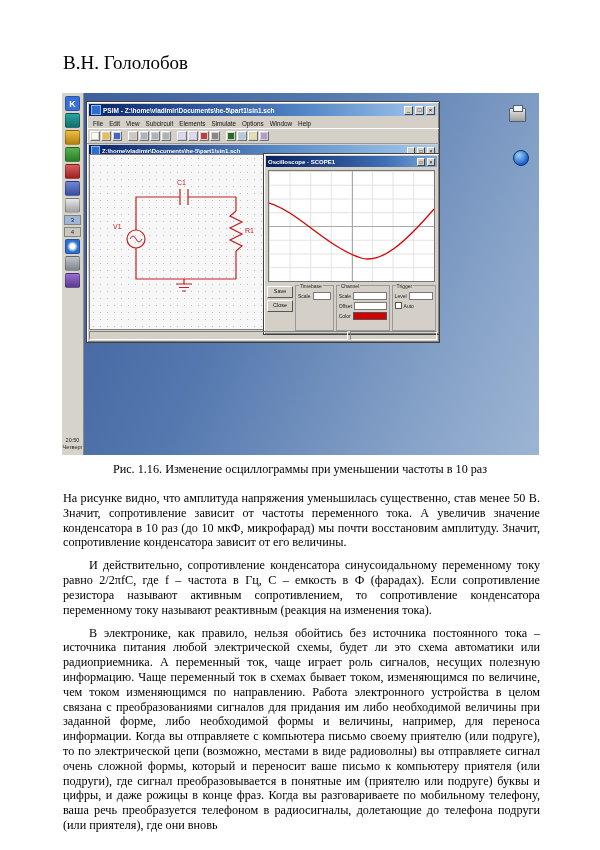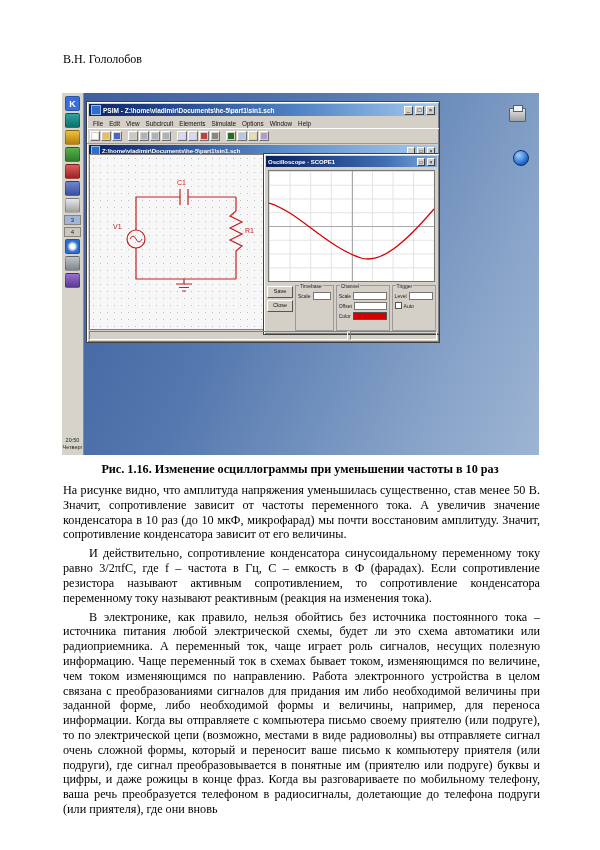--- a/index.html
+++ b/index.html
@@ -1,19 +1,19 @@
 <!DOCTYPE html>
 <html><head>
 <meta charset="utf-8">
 <style>
   html,body{margin:0;padding:0;background:#ffffff;}
   .page{position:relative;width:600px;height:850px;background:#ffffff;font-family:"Liberation Serif",serif;color:#000;overflow:hidden;}
 
   
-  .hdr{position:absolute;left:63px;right:61px;top:52px;display:grid;grid-template-columns:1fr auto 1fr;font-size:12px;}
+  .hdr{position:absolute;left:63px;right:61px;top:52px;display:grid;grid-template-columns:1fr auto 1fr;font-size:19px;}
   .hdr .author{text-align:left}
   .hdr .title{text-align:center}
   .hdr .pnum{text-align:right}
 
   
   .shot{position:absolute;left:62px;top:93px;width:477px;height:362px;overflow:hidden;
         background:linear-gradient(115deg,#3d5c9c 0%,#5377ae 40%,#87a3c8 80%,#9db5d4 100%);
         font-family:"Liberation Sans",sans-serif;}
 
   
@@ -88,23 +88,23 @@
   .grp{border:1px solid #9a9a9a;position:relative;padding:6px 2px 2px;margin-top:2px;box-sizing:border-box;}
   .grp.g1{flex:0.85;} .grp.g2{flex:1.25;} .grp.g3{flex:1;}
   .cap{position:absolute;top:-3px;left:3px;background:#d4d0c8;font-size:5px;line-height:6px;padding:0 1px;color:#222;}
   .crow{display:flex;align-items:center;gap:2px;margin-bottom:2px;font-size:5px;color:#222;}
   .crow .lbl{flex:none;}
   .inp{flex:1;height:6px;background:#fff;border:1px solid #777;}
   .swatch{flex:1;height:6px;background:#d40000;border:1px solid #555;}
   .chk{width:5px;height:5px;background:#fff;border:1px solid #555;flex:none;}
 
   
-  .caption{position:absolute;left:0;right:0;top:462px;text-align:center;font-size:12.2px;font-weight:bold;}
+  .caption{position:absolute;left:0;right:0;top:462px;text-align:center;font-size:12.2px;}
   .bodytext{position:absolute;left:63px;right:60px;top:483px;font-size:12.2px;line-height:1.215;text-align:justify;}
-  .bodytext p{margin:0 0 4px 0;}
+  .bodytext p{margin:8px 0 4px 0;}
   .bodytext p.indent{text-indent:26px;}
 </style>
 </head>
 <body>
 
 <div class="page">
 
   <div class="hdr">
     <span class="author">В.Н. Гололобов</span>
   </div>
@@ -264,17 +264,17 @@
         <span class="seg a"></span>
         <span class="seg b"></span>
       </div>
     </div>
   </div>
 
   <div class="caption">Рис. 1.16. Изменение осциллограммы при уменьшении частоты в 10 раз</div>
 
   <div class="bodytext">
     <p>На рисунке видно, что амплитуда напряжения уменьшилась существенно, став менее 50 В. Значит, сопротивление зависит от частоты переменного тока. А увеличив значение конденсатора в 10 раз (до 10 мкФ, микрофарад) мы почти восстановим амплитуду. Значит, сопротивление конденсатора зависит от его величины.</p>
-    <p class="indent">И действительно, сопротивление конденсатора синусоидальному переменному току равно 3/2πfC, где f – частота в Гц, C – емкость в Ф (фарадах). Если сопротивление резистора называют активным сопротивлением, то сопротивление конденсатора переменному току называют реактивным (реакция на изменения тока).</p>
+    <p class="indent">И действительно, сопротивление конденсатора синусоидальному переменному току равно 2/2πfC, где f – частота в Гц, C – емкость в Ф (фарадах). Если сопротивление резистора называют активным сопротивлением, то сопротивление конденсатора переменному току называют реактивным (реакция на изменения тока).</p>
     <p class="indent">В электронике, как правило, нельзя обойтись без источника постоянного тока – источника питания любой электрической схемы, будет ли это схема автоматики или радиоприемника. А переменный ток, чаще играет роль сигналов, несущих полезную информацию. Чаще переменный ток в схемах бывает током, изменяющимся по величине, чем током изменяющимся по направлению. Работа электронного устройства в целом связана с преобразованиями сигналов для придания им либо необходимой величины при заданной форме, либо необходимой формы и величины, например, для переноса информации. Когда вы отправляете с компьютера письмо своему приятелю (или подруге), то по электрической цепи (возможно, местами в виде радиоволны) вы отправляете сигнал очень сложной формы, который и переносит ваше письмо к компьютеру приятеля (или подруги), где сигнал преобразовывается в понятные им (приятелю или подруге) буквы и цифры, и даже рожицы в конце фраз. Когда вы разговариваете по мобильному телефону, ваша речь преобразуется телефоном в радиосигналы, долетающие до телефона подруги (или приятеля), где они вновь</p>
   </div>
 
 </div>
 
 </body></html>

